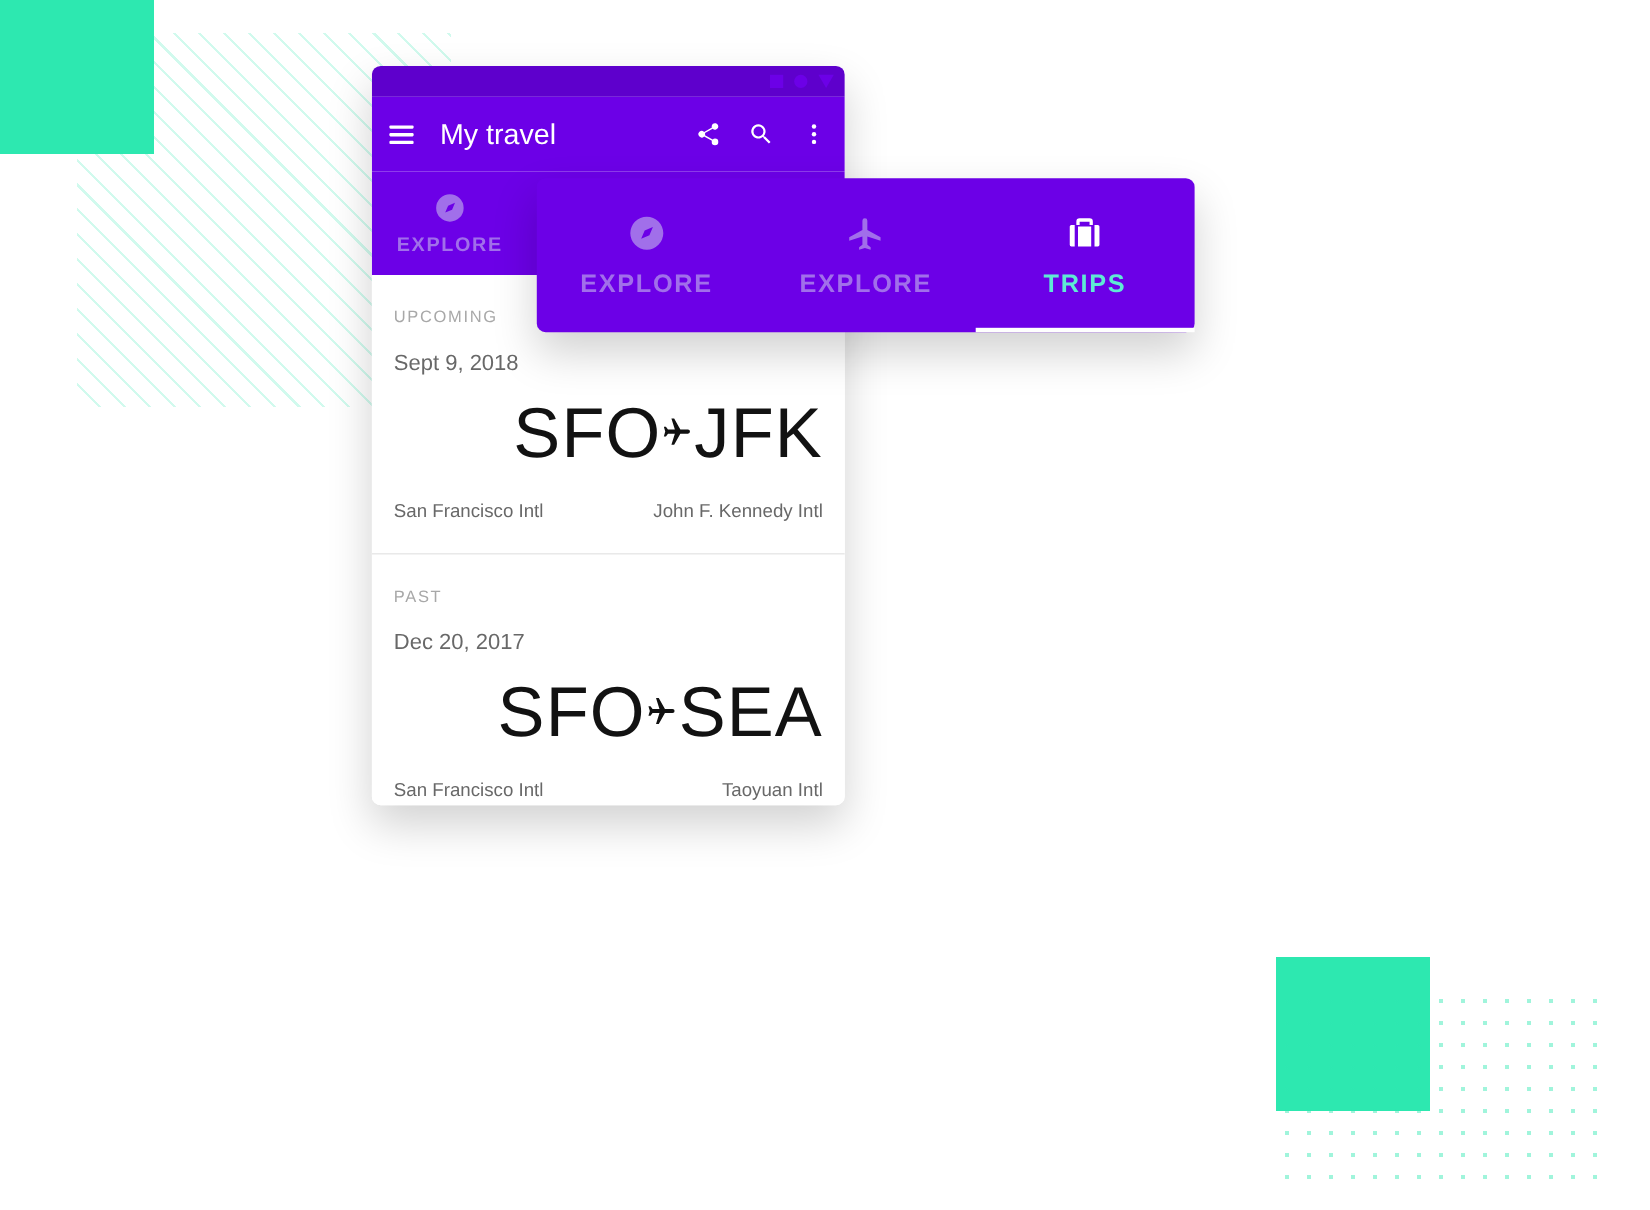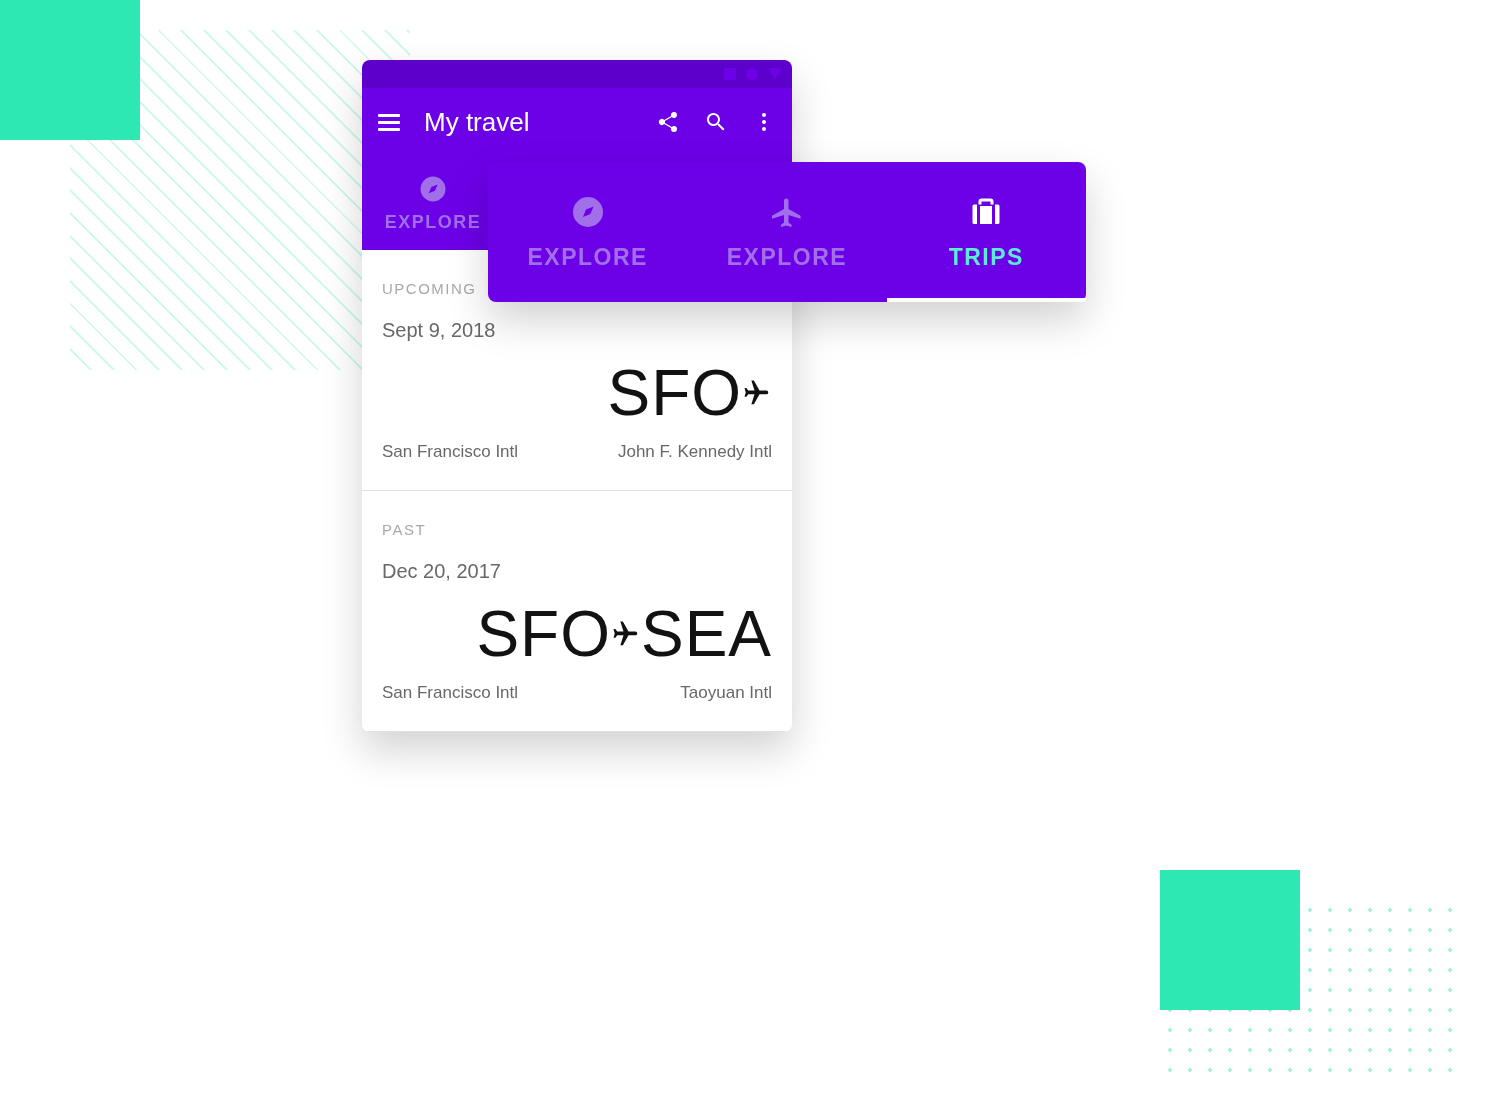--- a/index.html
+++ b/index.html
@@ -27,21 +27,21 @@
   .deco-mint-br{position:absolute;right:200px;top:870px;width:140px;height:140px;background:var(--mint);}
   .deco-stripes{
     position:absolute;left:70px;top:30px;width:340px;height:340px;
     background:repeating-linear-gradient(45deg,transparent 0 14px,rgba(45,232,176,.22) 14px 16px);
   }
   .deco-dots{position:absolute;right:40px;top:900px;width:300px;height:180px;
     background-image:radial-gradient(rgba(45,232,176,.45) 2px,transparent 2px);
     background-size:20px 20px;}
   
   .phone{
-    position:absolute;left:362px;top:60px;
+    position:absolute;left:338px;top:60px;
     width:var(--card-w);height:672px;
     background:#fff;border-radius:8px;box-shadow:var(--shadow);overflow:hidden;
   }
   .statusbar{height:28px;background:var(--purple-dark);display:flex;justify-content:flex-end;align-items:center;padding:0 10px;gap:10px;}
   .status-sq{width:12px;height:12px;background:var(--purple);}
   .status-circ{width:12px;height:12px;border-radius:50%;background:var(--purple);}
   .status-tri{width:0;height:0;border-left:7px solid transparent;border-right:7px solid transparent;border-top:12px solid var(--purple);}
   .appbar{
     height:68px;background:var(--purple);display:flex;align-items:center;
     padding:0 16px;color:#fff;gap:24px;
@@ -55,21 +55,21 @@
   .tab .tab-ic{width:30px;height:30px;fill:var(--purple-faded);}
   
   .list{background:#fff;}
   .section-label{padding:30px 20px 0;color:var(--lightgrey);font-size:15px;letter-spacing:1.5px;font-weight:500;}
   .trip{padding:12px 20px 28px;}
   .trip.divided{border-bottom:1px solid var(--divider);}
   .trip .date{color:var(--grey);font-size:20px;margin:10px 0 14px;}
   .codes{display:flex;align-items:center;justify-content:flex-end;}
   .code{font-size:64px;font-weight:400;letter-spacing:1px;color:#121212;}
   .plane{width:30px;height:30px;fill:#111;}
-  .labels{display:flex;justify-content:space-between;margin-top:12px;color:var(--grey);font-size:17px;}
+  .labels{display:flex;justify-content:space-between;margin-top:25px;color:var(--grey);font-size:17px;}
   
   .float-tabs{
     position:absolute;left:488px;top:162px;width:598px;height:140px;
     background:var(--purple);border-radius:8px;box-shadow:var(--shadow);
     display:flex;
   }
   .ftab{flex:1;display:flex;flex-direction:column;align-items:center;justify-content:center;
     gap:14px;color:var(--purple-faded);font-weight:600;font-size:23px;letter-spacing:1.5px;position:relative;}
   .ftab .fic{width:36px;height:36px;fill:var(--purple-faded);}
   .ftab.active{color:#5eead4;}
@@ -151,20 +151,21 @@
   <div class="list">
 
     <div class="section-label">UPCOMING</div>
     <div class="trip divided">
       <div class="date">Sept 9, 2018</div>
       <div class="codes">
         <div class="code">SFO</div>
         <svg class="plane" viewBox="0 0 24 24" style="transform:rotate(90deg)">
             <use href="#i-airplane"></use>
           </svg>
+        <div class="code">JFK</div>
       </div>
       <div class="labels">
         <span>San Francisco Intl</span>
         <span>John F. Kennedy Intl</span>
       </div>
     </div>
 
     <div class="section-label">PAST</div>
     <div class="trip divided">
       <div class="date">Dec 20, 2017</div>

